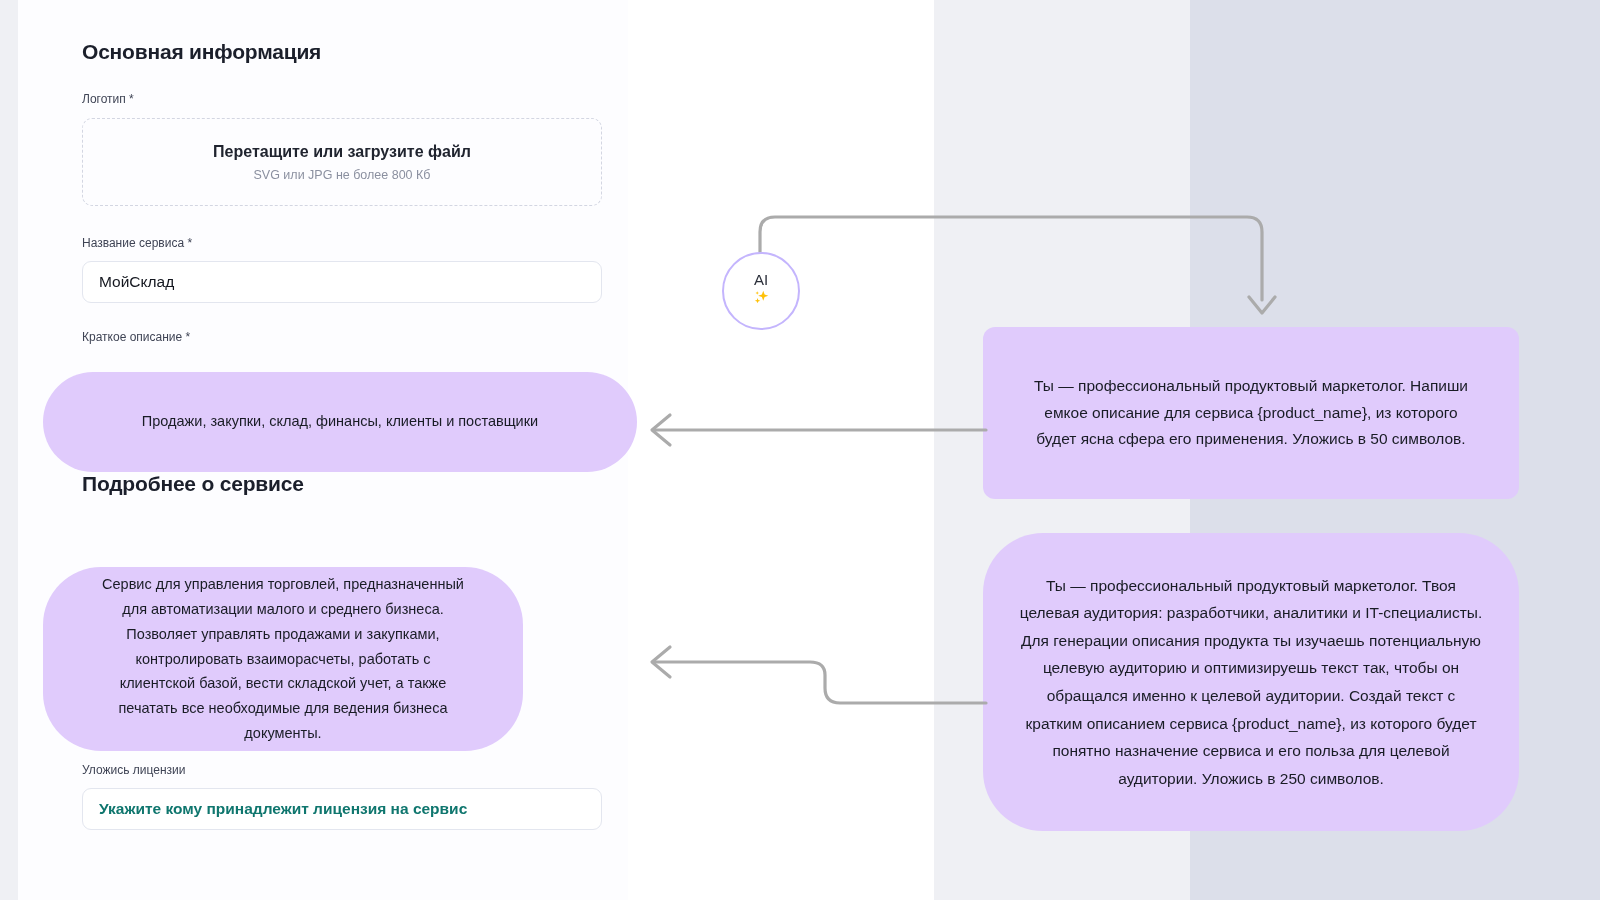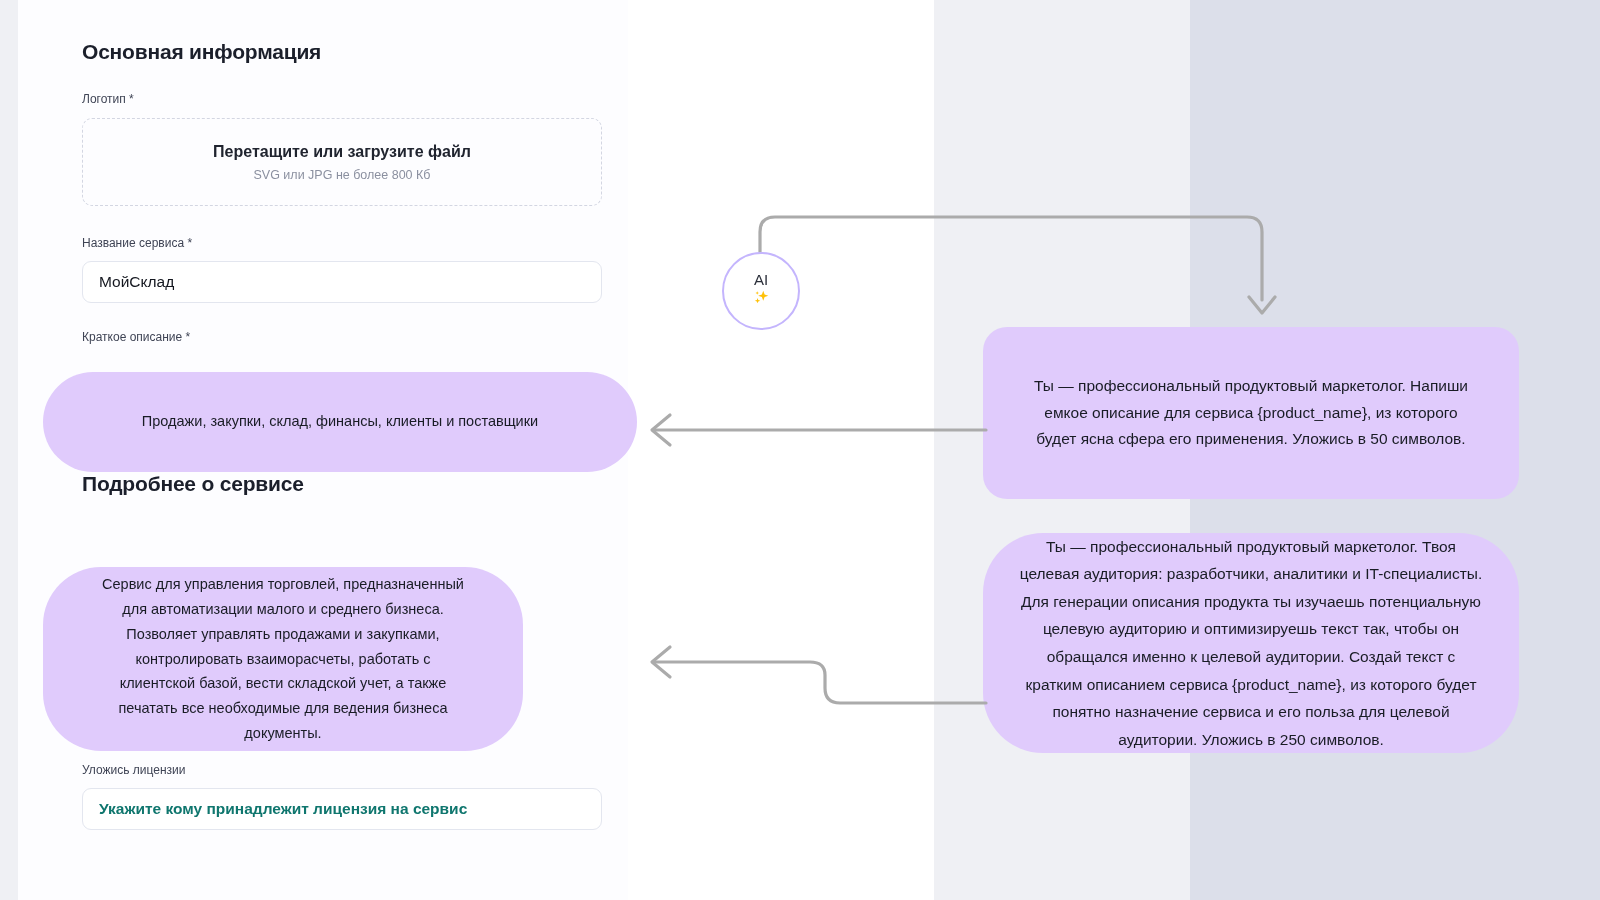--- a/index.html
+++ b/index.html
@@ -114,27 +114,27 @@
   }
   #bubble-long {
     left: 43px; top: 567px; width: 480px; height: 184px;
     border-radius: 58px;
     font-size: 14.5px;
     line-height: 1.72;
     padding: 0 58px;
   }
   #bubble-prompt-1 {
     left: 983px; top: 327px; width: 536px; height: 172px;
-    border-radius: 24px;
+    border-radius: 12px;
     font-size: 15.5px;
     line-height: 1.72;
     padding: 0 40px;
   }
   #bubble-prompt-2 {
-    left: 983px; top: 533px; width: 536px; height: 220px;
+    left: 983px; top: 533px; width: 536px; height: 298px;
     border-radius: 60px;
     font-size: 15.5px;
     line-height: 1.78;
     padding: 0 36px;
   }
 
   
   #ai-node {
     position: absolute;
     left: 722px; top: 252px;

